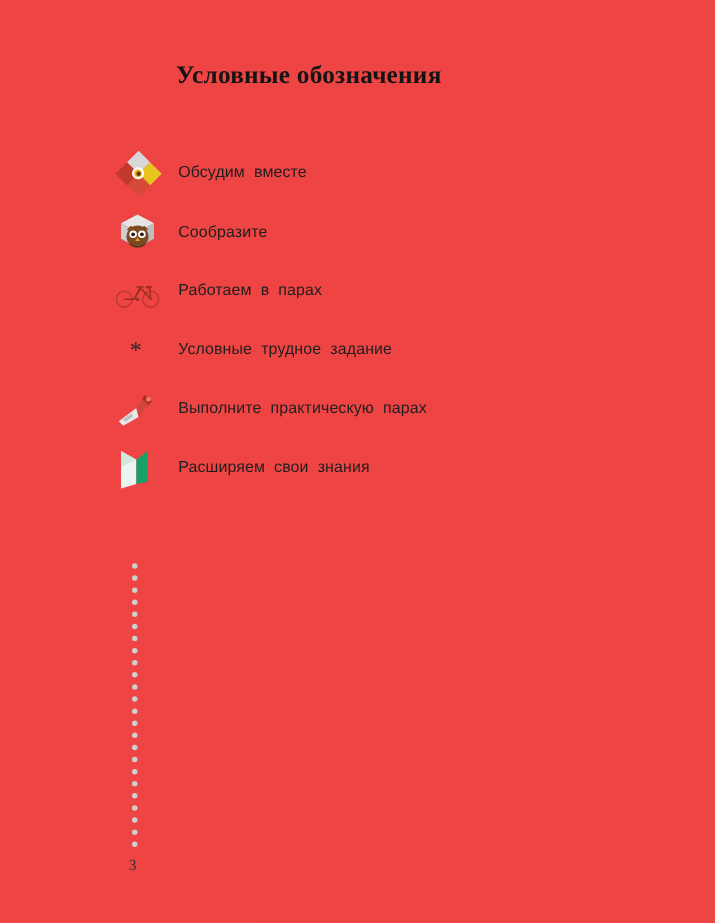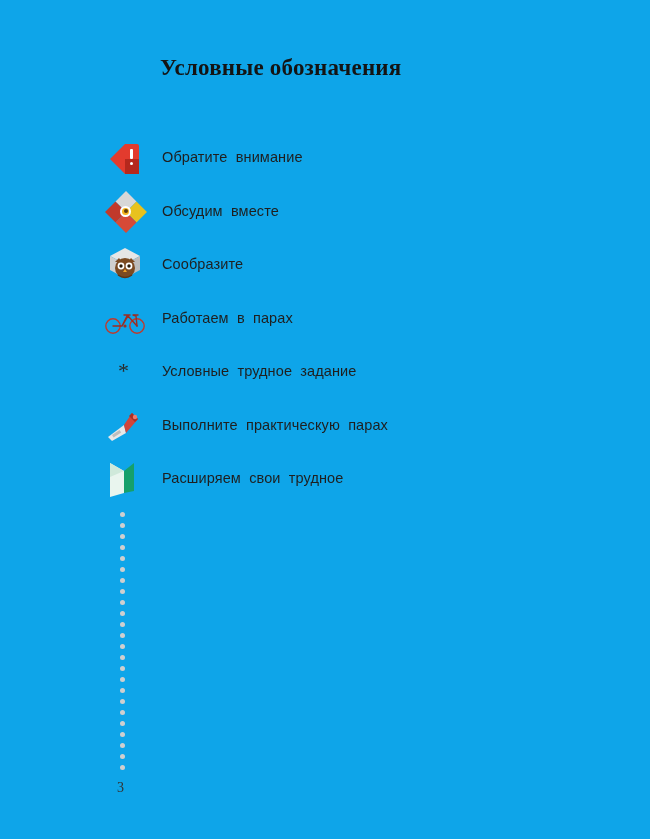--- a/index.html
+++ b/index.html
@@ -11,21 +11,21 @@
     height: 839px;
     background: #ffffff;
     font-family: "Liberation Sans", sans-serif;
     color: #1b1b1b;
     position: relative;
     overflow: hidden;
   }
   .page {
     position: absolute;
     inset: 0;
-    background: #0ea5e9;
+    background: #ef4444;
   }
   .page-title {
     position: absolute;
     left: 160px;
     top: 55px;
     font-family: "Liberation Serif", serif;
     font-weight: bold;
     font-size: 23px;
     letter-spacing: 0.2px;
     color: #141414;
@@ -152,32 +152,20 @@
 </style>
 </head>
 <body>
 
 <div class="page">
 
   <div class="page-title">Условные обозначения</div>
 
   <div class="legend-list">
 
-    <div class="legend-row">
-      <div class="legend-icon">
-        <div class="ico-wrap">
-          <div class="attn-arrow"></div>
-          <div class="attn-body"></div>
-          <div class="attn-dark"></div>
-          <div class="attn-ex-bar"></div>
-          <div class="attn-ex-dot"></div>
-        </div>
-      </div>
-      <div class="legend-label">Обратите  внимание</div>
-    </div>
 
     <div class="legend-row">
       <div class="legend-icon">
         <div class="ico-wrap">
           <div class="diamond">
             <div class="q q1"></div>
               <div class="q q2"></div>
             <div class="q q3"></div>
               <div class="q q4"></div>
           </div>
@@ -245,21 +233,21 @@
     </div>
 
     <div class="legend-row">
       <div class="legend-icon">
         <svg class="ribbon" width="30" height="38" viewBox="0 0 30 38">
           <polygon points="2,2 16,10 16,32 2,36" fill="#e9f5ee"></polygon>
           <polygon points="16,10 26,2 26,30 16,32" fill="#16a06a"></polygon>
           <polygon points="2,2 16,10 2,16" fill="#cfe9da"></polygon>
         </svg>
       </div>
-      <div class="legend-label">Расширяем  свои  трудное</div>
+      <div class="legend-label">Расширяем  свои  знания</div>
     </div>
 
   </div>
 
   <div class="rail">
       <div class="rail-dot" style="top: 0px; background: rgb(207, 207, 207);"></div>
       <div class="rail-dot" style="top: 11px; background: rgb(207, 207, 207);"></div>
       <div class="rail-dot" style="top: 22px; background: rgb(207, 207, 207);"></div>
       <div class="rail-dot" style="top: 33px; background: rgb(207, 207, 207);"></div>
       <div class="rail-dot" style="top: 44px; background: rgb(207, 207, 207);"></div>

